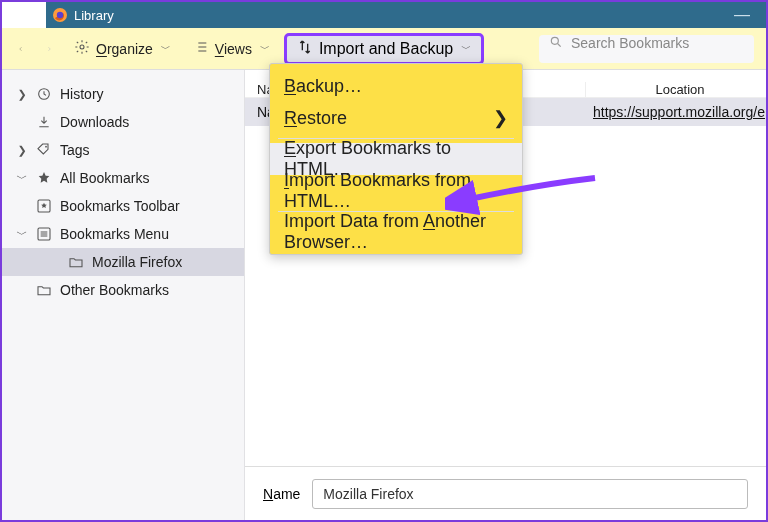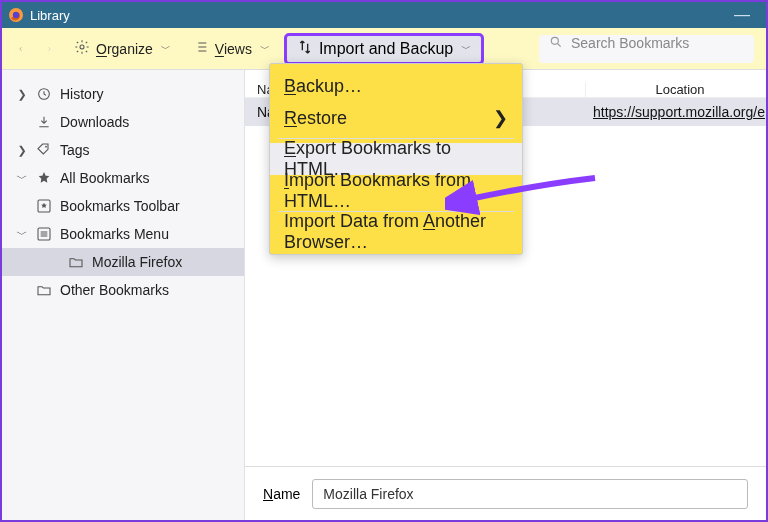--- a/index.html
+++ b/index.html
@@ -1,19 +1,19 @@
 <!DOCTYPE html>
 <html><head>
 <meta charset="utf-8">
 <style>
   * { box-sizing: border-box; margin: 0; padding: 0; font-family: "Segoe UI", Arial, sans-serif; }
   html, body { width: 768px; height: 522px; overflow: hidden; background: #fff; }
   .outer { width: 768px; height: 522px; border: 2px solid #7a3cdc; display: flex; flex-direction: column; }
   
-  .titlebar { height: 26px; background: #2f6b8c; display: flex; align-items: center; padding: 0 6px; color: #fff; }
+  .titlebar { height: 26px; background: #2f6b8c; display: flex; align-items: center; padding: 0 6px; color: #fff; margin-left: 44px; }
   .titlebar .ff-icon { width: 16px; height: 16px; margin-right: 6px; }
   .titlebar .title { font-size: 13px; flex: 1; }
   .titlebar .min-icon { padding: 0 10px; font-size: 16px; color: #cfe3ee; }
   
   .toolbar { height: 42px; background: #fef9c3; border-bottom: 1px solid #ddd; display: flex; align-items: center; padding: 0 8px; gap: 6px; }
   .tb-btn { display: flex; align-items: center; gap: 6px; padding: 3px 8px; font-size: 14px; color: #222; border-radius: 4px; cursor: pointer; }
   .nav-arrow { width: 22px; text-align: center; font-size: 18px; }
   .nav-fwd { color: #bbb; }
   .toolbar .u { text-decoration: underline; text-underline-offset: 2px; }
   .dd-caret { font-size: 10px; color: #666; margin-left: 2px; }

